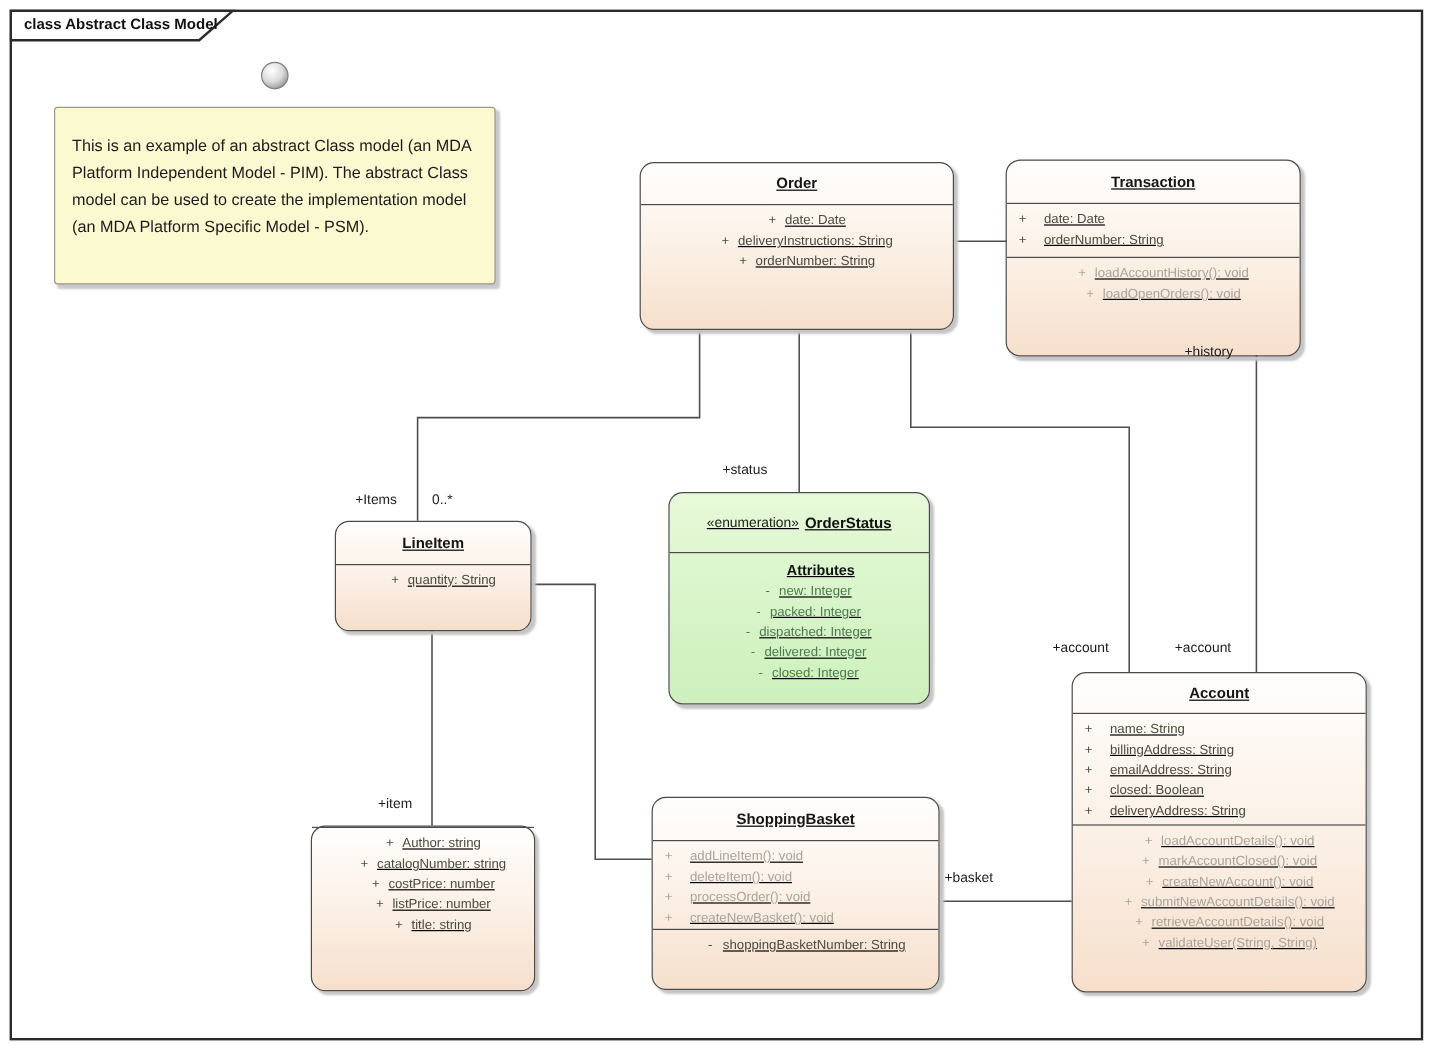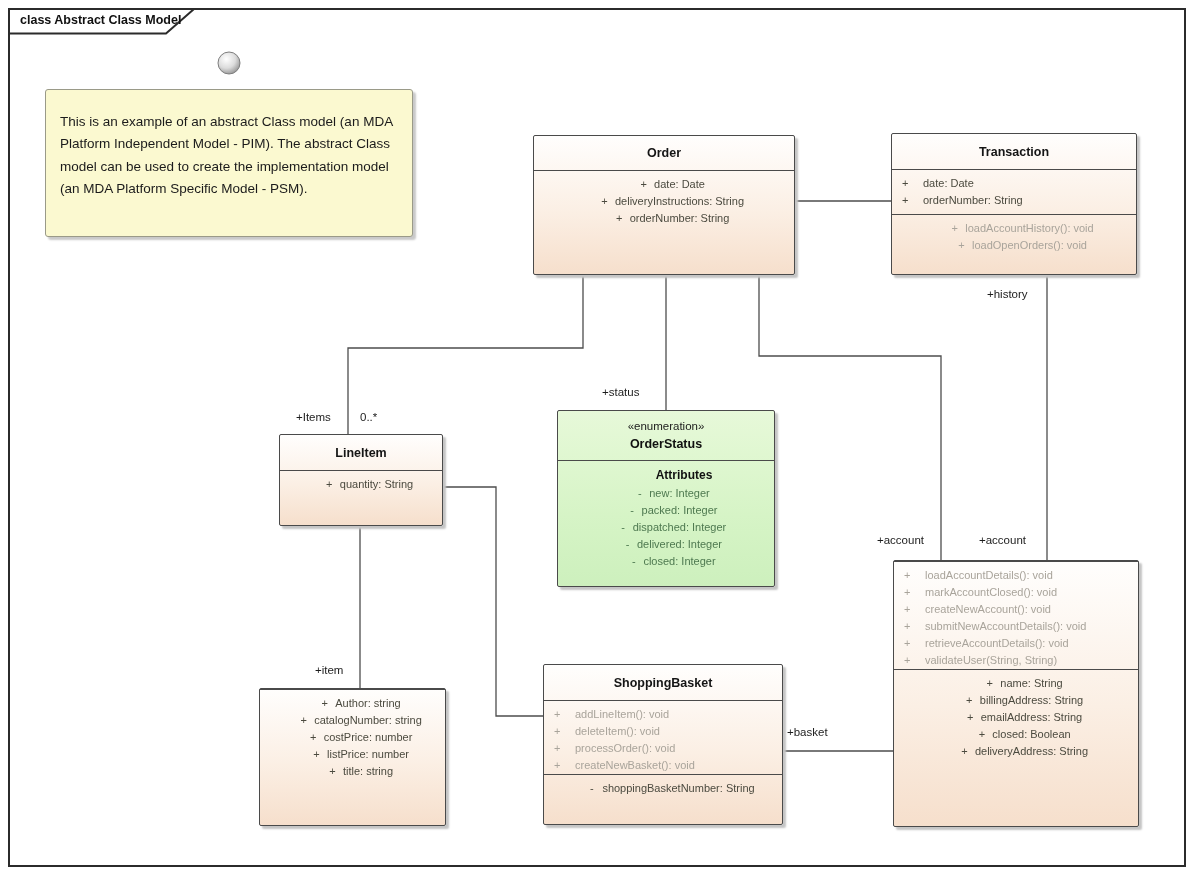--- a/index.html
+++ b/index.html
@@ -10,34 +10,34 @@
   .frame{left:8px;top:8px;width:1174px;height:855px;border:2px solid #2b2b2b;}
   .frame-tab{left:8px;top:8px;}
   .frame-title{left:20px;top:13px;font-size:12.5px;font-weight:bold;color:#111;}
   
   .note{left:45px;top:57px;width:368px;height:148px;background:#fbf9d0;
         border:1px solid #9a9a88;border-radius:3px;box-shadow:3px 3px 2px #c9c9c9;
         padding:21px 12px 0 14px;box-sizing:border-box;font-size:13.5px;
         line-height:22.4px;color:#1b1b1b;margin-top:32px;}
   
   .uml{background:linear-gradient(180deg,#fffefd 0%,#fbefe4 55%,#f6dfcc 100%);
-       border:1px solid #4a4a4a;border-radius:2px;box-shadow:3px 3px 2px #c5c5c5;
-       box-sizing:border-box;display:flex;flex-direction:column;}
+       border:1px solid #4a4a4a;border-radius:12px;box-shadow:3px 3px 2px #c5c5c5;
+       box-sizing:border-box;display:flex;flex-direction:column;text-decoration:underline;}
   .uml .hdr{display:flex;align-items:center;justify-content:center;
        font-size:12.5px;font-weight:bold;color:#151515;flex:0 0 auto;}
   .uml .sec{border-top:1px solid #4a4a4a;padding-top:5px;flex:0 0 auto;
        overflow:hidden;box-sizing:border-box;}
   .uml .sec:last-child{flex:1 1 auto;text-align:center;}
   .row{height:17px;line-height:17px;font-size:11px;white-space:nowrap;}
   .row .vis{display:inline-block;width:21px;padding-left:10px;color:#4b4a3f;}
   .row .txt{color:#4b4a3f;}
   .ops .row .vis,.ops .row .txt{color:#a9a49b;}
   
   .enum{background:linear-gradient(180deg,#e7f9d9 0%,#d6f4c6 60%,#cdf0bd 100%);}
-  .enum .hdr{flex-direction:column;justify-content:center;gap:5px;}
+  .enum .hdr{flex-direction:row;justify-content:center;gap:5px;}
   .enum .stereo{font-weight:normal;font-size:11.5px;color:#1b1b1b;}
   .enum .ename{font-size:12.5px;font-weight:bold;color:#101010;}
   .enum .sechead{font-size:12px;font-weight:bold;color:#111;padding-left:36px;
        height:19px;line-height:19px;}
   .enum .row .vis{color:#4e7950;width:19px;padding-left:8px;}
   .enum .row .txt{color:#4e7950;}
   
   .clabel{font-size:11.5px;color:#1c1c1c;white-space:nowrap;}
   svg{position:absolute;left:0;top:0;}
 </style>
@@ -82,21 +82,21 @@
       <span>Order</span>
     </div>
   <div class="sec attrs" style="height:60px">
 
   <div class="row"><span class="vis">+</span><span class="txt">date: Date</span></div>
       <div class="row"><span class="vis">+</span><span class="txt">deliveryInstructions: String</span></div>
       <div class="row"><span class="vis">+</span><span class="txt">orderNumber: String</span></div>
     </div>
 </div>
 
-<div class="abs uml" style="left:891px;top:133px;width:246px;height:142px">
+<div class="abs uml" style="left:838px;top:133px;width:246px;height:164px">
   <div class="hdr" style="height:35px">
       <span>Transaction</span>
     </div>
   <div class="sec attrs" style="height:45px">
 
   <div class="row"><span class="vis">+</span><span class="txt">date: Date</span></div>
       <div class="row"><span class="vis">+</span><span class="txt">orderNumber: String</span></div>
     </div>
   <div class="sec ops">
 
@@ -155,36 +155,39 @@
       <div class="row"><span class="vis">+</span><span class="txt">processOrder(): void</span></div>
       <div class="row"><span class="vis">+</span><span class="txt">createNewBasket(): void</span></div>
     </div>
   <div class="sec attrs" style="height:30px">
 
   <div class="row"><span class="vis">-</span><span class="txt">shoppingBasketNumber: String</span></div>
     </div>
 </div>
 
 <div class="abs uml" style="left:893px;top:560px;width:246px;height:267px">
+  <div class="hdr" style="height:33px">
+      <span>Account</span>
+    </div>
+  <div class="sec attrs" style="height:93px">
+
+  <div class="row"><span class="vis">+</span><span class="txt">name: String</span></div>
+      <div class="row"><span class="vis">+</span><span class="txt">billingAddress: String</span></div>
+      <div class="row"><span class="vis">+</span><span class="txt">emailAddress: String</span></div>
+      <div class="row"><span class="vis">+</span><span class="txt">closed: Boolean</span></div>
+      <div class="row"><span class="vis">+</span><span class="txt">deliveryAddress: String</span></div>
+    </div>
   <div class="sec ops">
 
   <div class="row"><span class="vis">+</span><span class="txt">loadAccountDetails(): void</span></div>
       <div class="row"><span class="vis">+</span><span class="txt">markAccountClosed(): void</span></div>
       <div class="row"><span class="vis">+</span><span class="txt">createNewAccount(): void</span></div>
       <div class="row"><span class="vis">+</span><span class="txt">submitNewAccountDetails(): void</span></div>
       <div class="row"><span class="vis">+</span><span class="txt">retrieveAccountDetails(): void</span></div>
       <div class="row"><span class="vis">+</span><span class="txt">validateUser(String, String)</span></div>
-    </div>
-  <div class="sec attrs" style="height:93px">
-
-  <div class="row"><span class="vis">+</span><span class="txt">name: String</span></div>
-      <div class="row"><span class="vis">+</span><span class="txt">billingAddress: String</span></div>
-      <div class="row"><span class="vis">+</span><span class="txt">emailAddress: String</span></div>
-      <div class="row"><span class="vis">+</span><span class="txt">closed: Boolean</span></div>
-      <div class="row"><span class="vis">+</span><span class="txt">deliveryAddress: String</span></div>
     </div>
 </div>
 
 <div class="abs clabel" style="left:296px;top:411px">+Items</div>
 <div class="abs clabel" style="left:360px;top:411px">0..*</div>
 <div class="abs clabel" style="left:602px;top:386px">+status</div>
 <div class="abs clabel" style="left:987px;top:288px">+history</div>
 <div class="abs clabel" style="left:877px;top:534px">+account</div>
 <div class="abs clabel" style="left:979px;top:534px">+account</div>
 <div class="abs clabel" style="left:315px;top:664px">+item</div>

